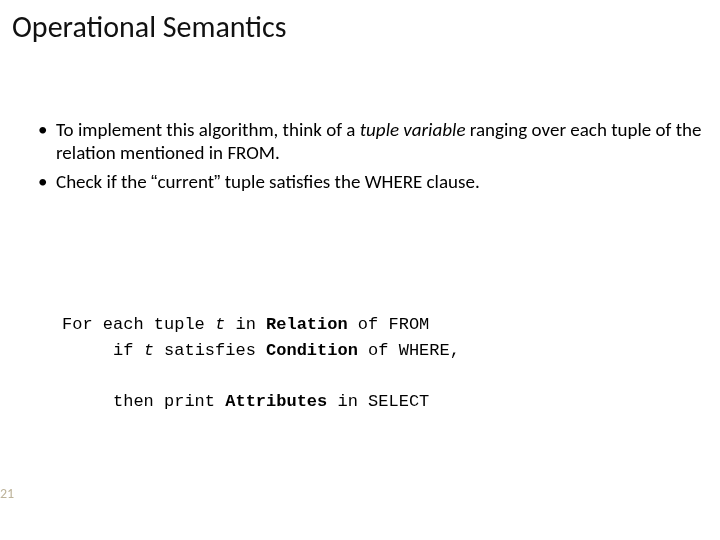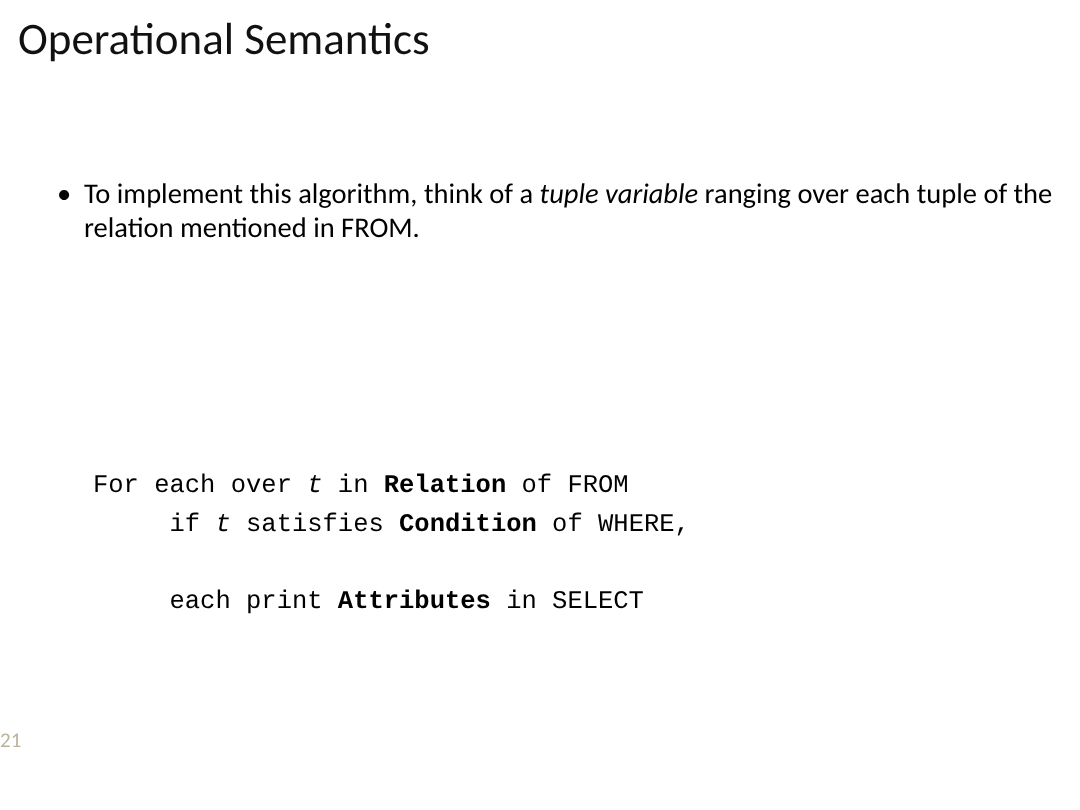--- a/index.html
+++ b/index.html
@@ -82,23 +82,26 @@
 
 <div class="slide">
 
   <div class="title">Operational Semantics</div>
 
   <div class="body">
     <ul class="bullets">
       <li>
         <span>To implement this algorithm, think of a </span><span class="italic">tuple variable</span><span>  ranging over each tuple of the relation mentioned in FROM.</span>
       </li>
+      <li>
+        <span>Check if the </span><span class="q">“</span><span>current</span><span class="q">”</span><span> tuple satisfies the WHERE clause.</span>
+      </li>
     </ul>
   </div>
 
-  <div class="code-block"><span>For each over </span><span class="i">t</span><span> in </span><span class="b">Relation</span><span> of FROM</span>
+  <div class="code-block"><span>For each tuple </span><span class="i">t</span><span> in </span><span class="b">Relation</span><span> of FROM</span>
 <span>     if </span><span class="i">t</span><span> satisfies </span><span class="b">Condition</span><span> of WHERE,</span>
 
-<span>     each print </span><span class="b">Attributes</span><span> in SELECT</span></div>
+<span>     then print </span><span class="b">Attributes</span><span> in SELECT</span></div>
 
   <div class="page-num">21</div>
 
 </div>
 
 </body></html>

